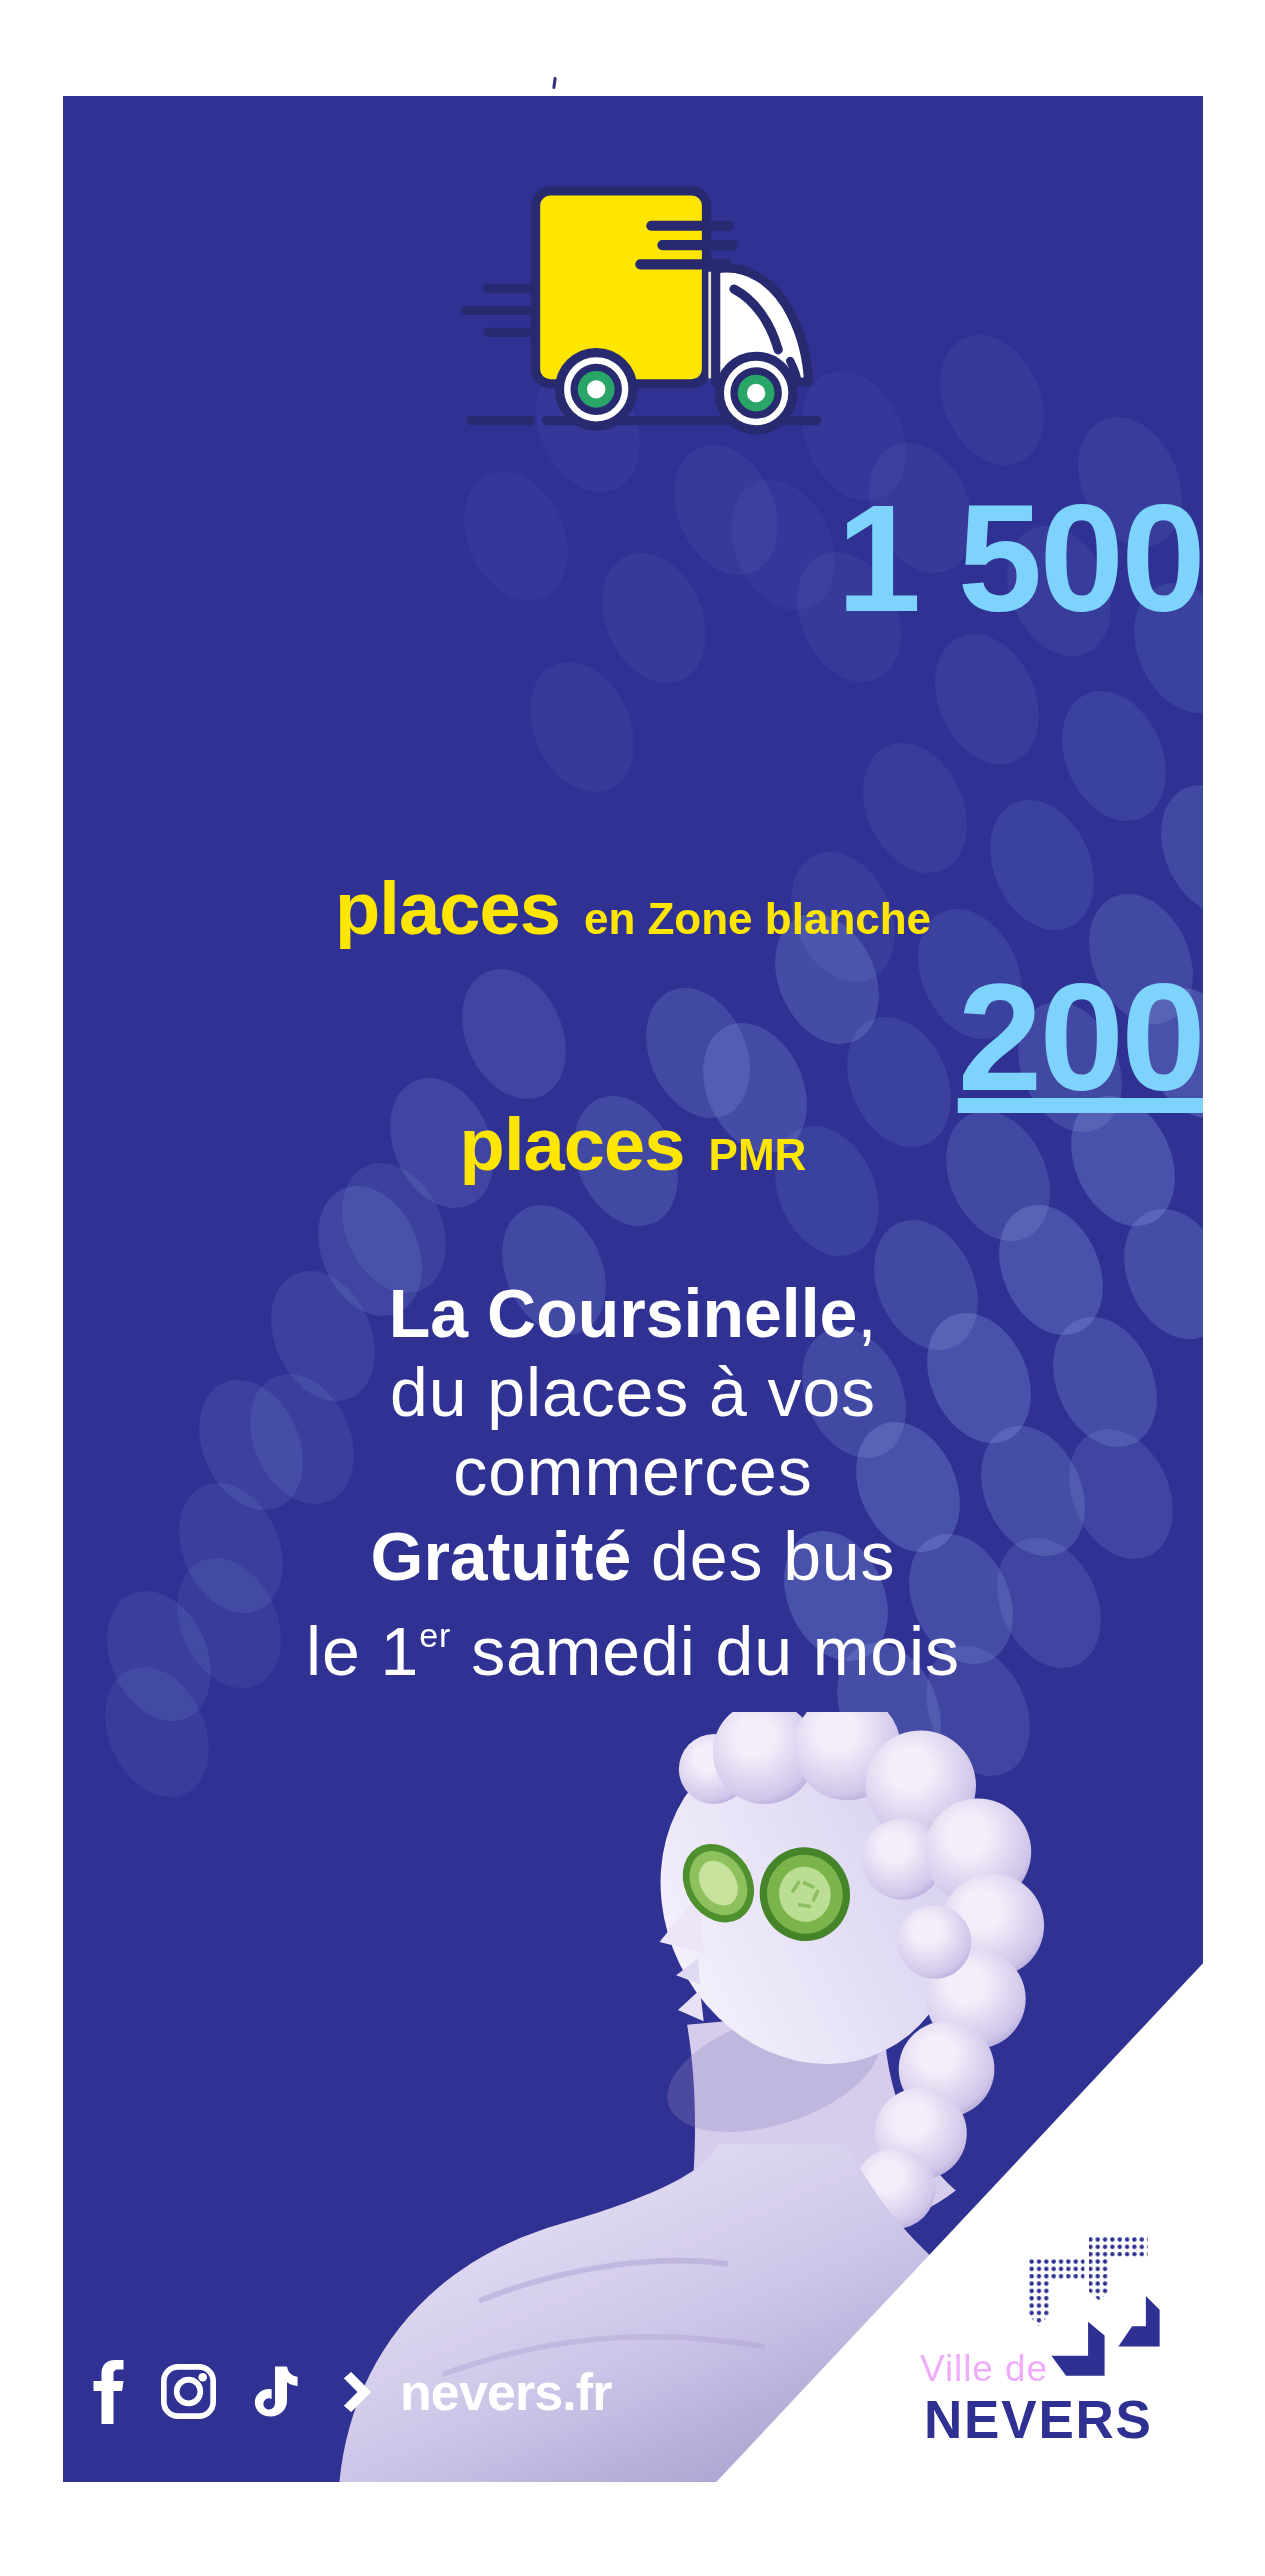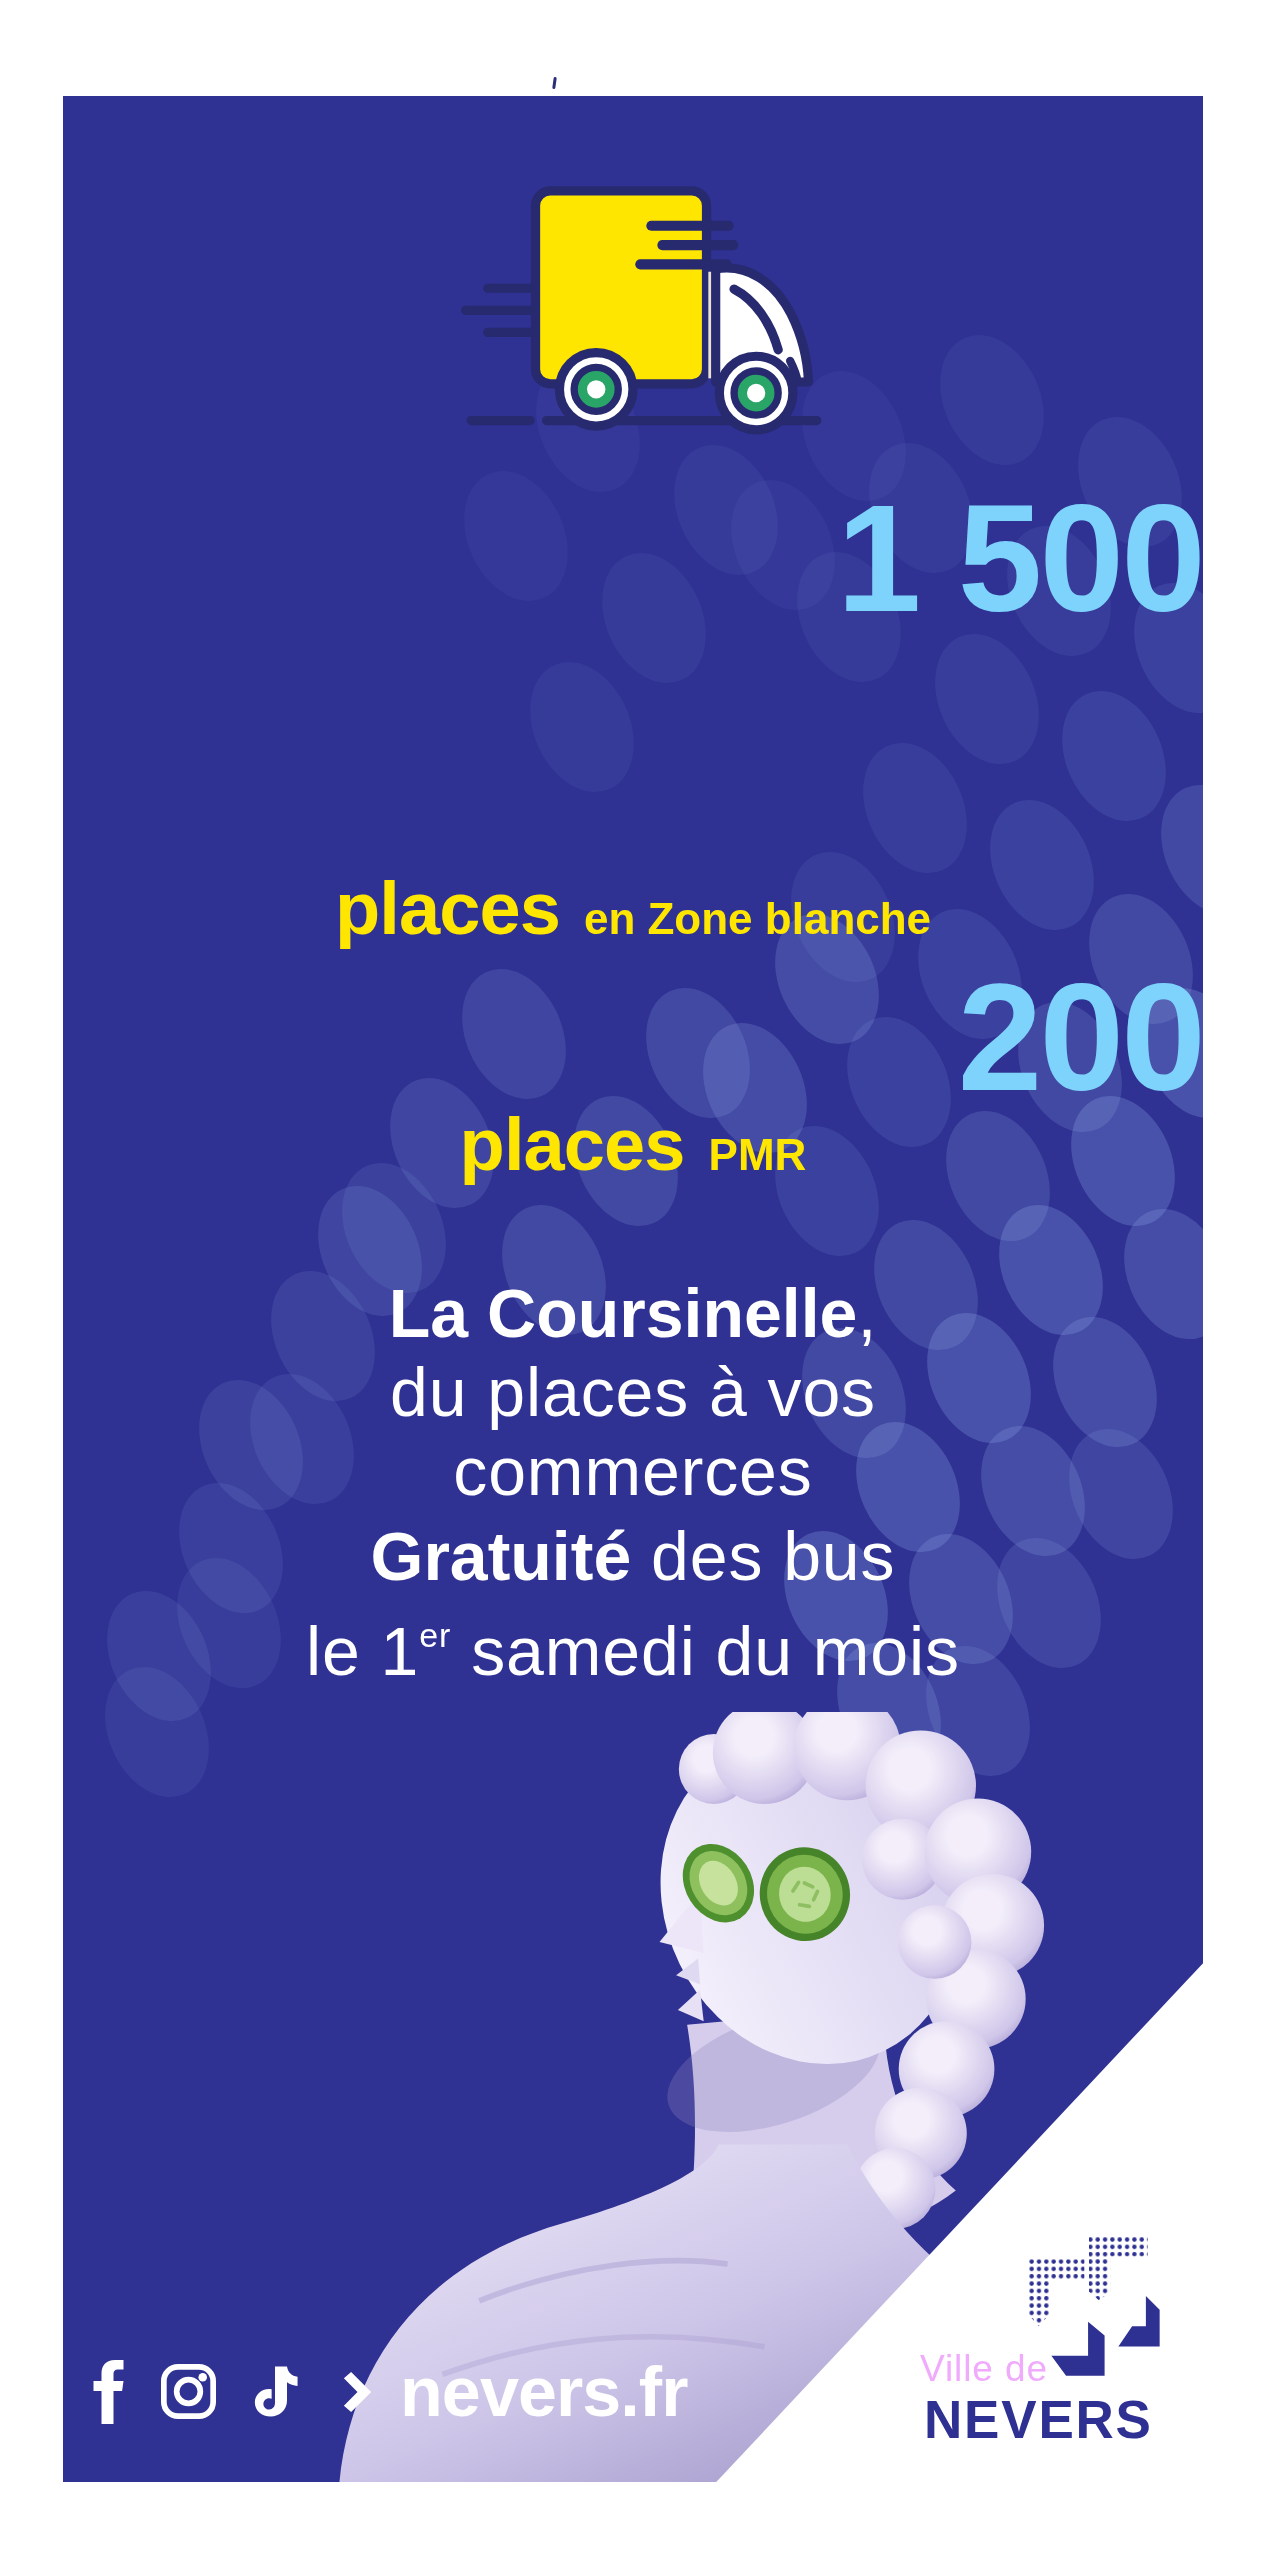--- a/index.html
+++ b/index.html
@@ -3,39 +3,39 @@
 <meta charset="utf-8">
 <style>
   html,body{margin:0;padding:0;}
   body{width:1265px;height:2576px;background:#ffffff;font-family:"Liberation Sans",sans-serif;position:relative;}
   .page{position:absolute;inset:0;background:#ffffff;overflow:hidden;}
   .speck{position:absolute;left:553px;top:77px;width:2.8px;height:12px;background:#2b2e78;border-radius:1.8px;transform:rotate(8deg);}
   .poster{position:absolute;left:63px;top:96px;width:1140px;height:2386px;background:#2f3193;overflow:hidden;}
   .dot{position:absolute;width:96px;height:136px;border-radius:50%;background:#89a0e0;transform:rotate(-24deg);}
   .truck{position:absolute;left:388px;top:56px;width:386px;height:290px;}
   .stat-value{position:absolute;width:100%;text-align:right;color:#7dd3fc;font-weight:bold;font-size:152px;line-height:1;letter-spacing:-2.8px;}
-  .v1{top:386px;} .v2{top:629px;} .v3{top:865px;}
+  .v1{top:386px;} .v2{top:629px;} .v3{top:865px;text-decoration:underline;}
   .stat-line{position:absolute;width:100%;text-align:center;color:#ffe600;font-weight:bold;line-height:1;}
   .l1{top:532px;} .l2{top:776px;} .l3{top:1012px;}
   .stat-line .unit{font-size:74px;letter-spacing:-0.9px;}
   .stat-line .qual{font-size:44px;margin-left:24px;}
   .headline{position:absolute;top:1178px;width:100%;text-align:center;color:#ffffff;font-size:68px;line-height:79px;font-weight:300;letter-spacing:0.9px;}
   .headline .hl-bold{font-weight:bold;letter-spacing:0;}
   .promo{position:absolute;top:1421px;width:100%;text-align:center;color:#ffffff;font-size:68px;line-height:79px;font-weight:300;letter-spacing:0.9px;}
   .promo .pr-bold{font-weight:bold;letter-spacing:0;}
   .promo sup{font-size:34px;vertical-align:28px;}
   .statue{position:absolute;left:269px;top:1616px;width:782px;height:771px;}
   .cut{position:absolute;left:0;top:0;width:1140px;height:2386px;pointer-events:none;}
   .social{position:absolute;left:28px;top:2256px;height:79px;display:flex;align-items:center;}
   .social svg{display:block;}
   .icon-f{margin-right:35px;}
   .icon-ig{margin-right:35px;}
   .icon-tt{margin-right:44px;}
   .icon-chev{margin-right:28px;}
-  .site{color:#ffffff;font-weight:bold;font-size:70px;letter-spacing:-0.9px;line-height:1;}
+  .site{color:#ffffff;font-weight:bold;font-size:52px;letter-spacing:-0.9px;line-height:1;}
   .logo-mark{position:absolute;left:958px;top:2133px;width:147px;height:156px;}
   .villede{position:absolute;left:857px;top:2252px;font-size:37px;color:#f0abfc;letter-spacing:0.9px;}
   .nevers{position:absolute;left:861px;top:2293px;font-size:53px;font-weight:bold;color:#2e3192;letter-spacing:1.8px;}
 </style>
 </head>
 <body>
 
 <div class="page">
   <div class="speck"></div>
 

